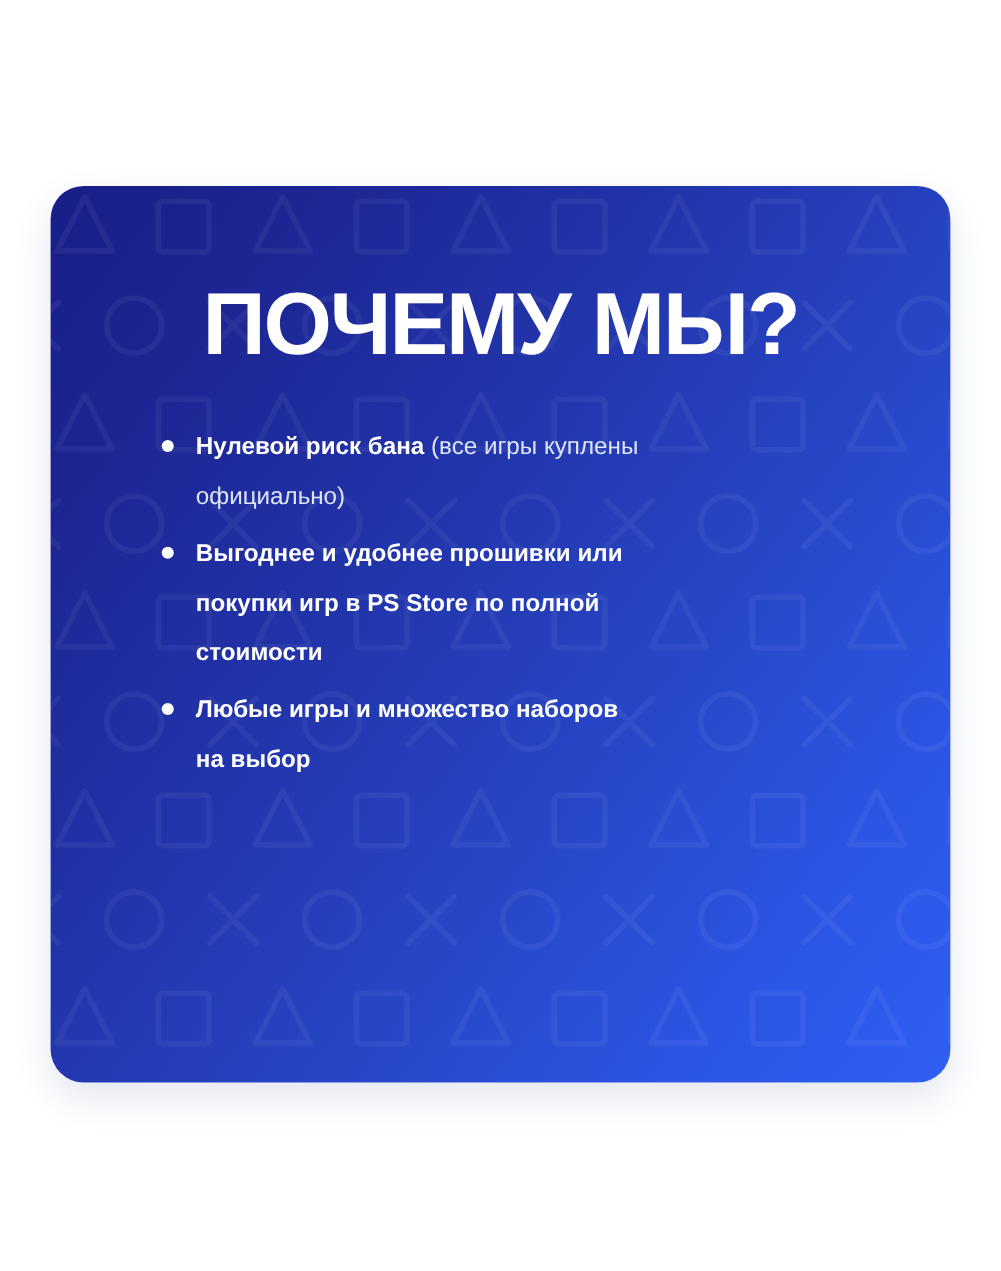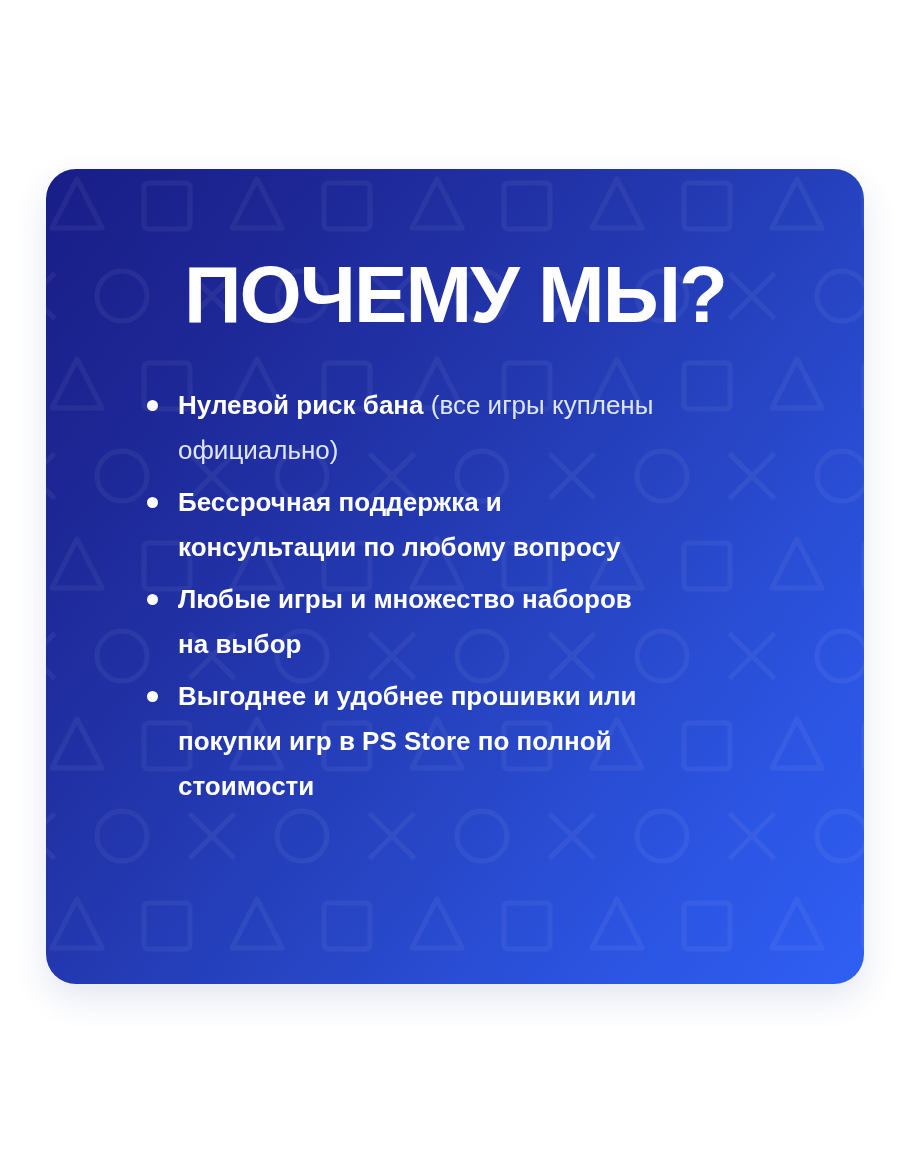--- a/index.html
+++ b/index.html
@@ -51,21 +51,21 @@
     letter-spacing: -2px;
     color: #ffffff;
   }
   .benefits-list {
     margin: 48px 0 0 0;
     padding: 0 96px 0 132px;
     list-style: none;
   }
   .benefits-list li {
     position: relative;
-    font-size: 26px;
+    font-size: 22px;
     line-height: 45px;
     margin: 0 0 7px 0;
     color: #ffffff;
     white-space: pre-line;
   }
   .benefits-list li::before {
     content: "";
     position: absolute;
     left: -31px;
     top: 17px;
@@ -114,24 +114,22 @@
         </pattern>
       </defs>
       <rect width="818" height="815" fill="url(#pspat)"></rect>
     </svg>
 
     <div class="card-content">
       <h1 class="title">ПОЧЕМУ МЫ?</h1>
       <ul class="benefits-list" id="benefits-list">
           <li><span><span class="seg-b">Нулевой риск бана</span><span class="seg-r"> (все игры куплены
 официально)</span></span></li>
-          <li><span><span class="seg-b">Бессрочная поддержка и
-консультации по любому вопросу</span></span></li>
-          <li><span><span class="seg-b">Любые игры и множество наборов
-на выбор</span></span></li>
           <li><span><span class="seg-b">Выгоднее и удобнее прошивки или
 покупки игр в PS Store по полной
 стоимости</span></span></li>
+          <li><span><span class="seg-b">Любые игры и множество наборов
+на выбор</span></span></li>
         </ul>
     </div>
 
   </div>
 </div>
 
 </body></html>

